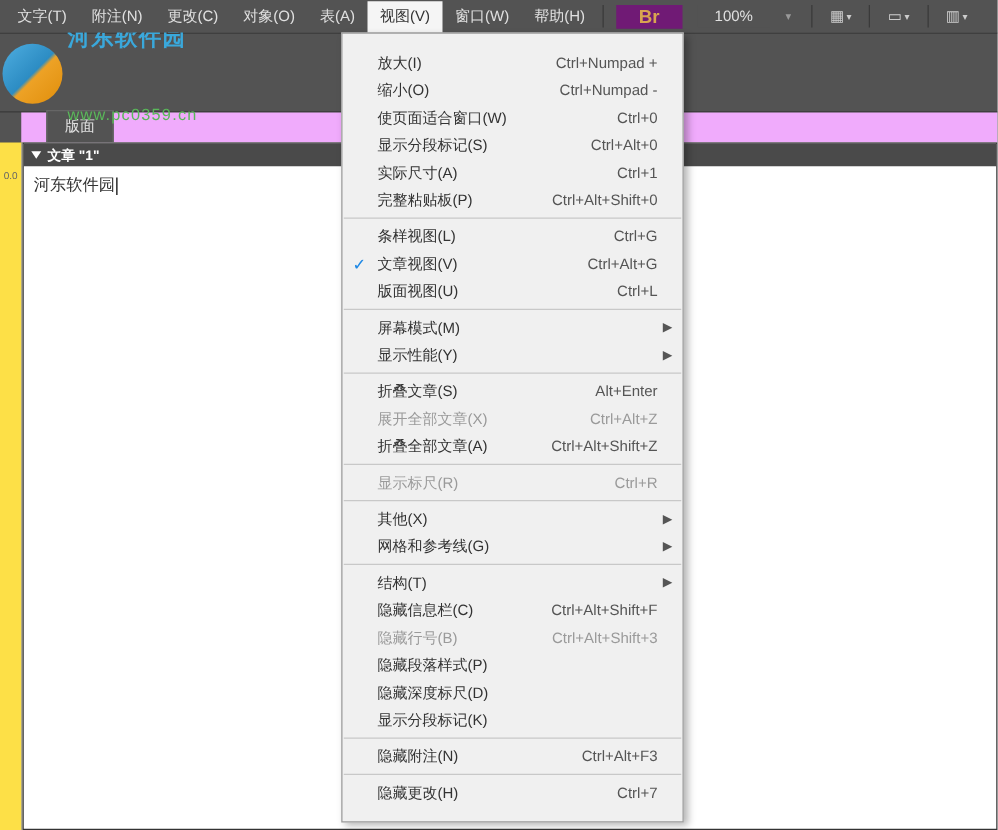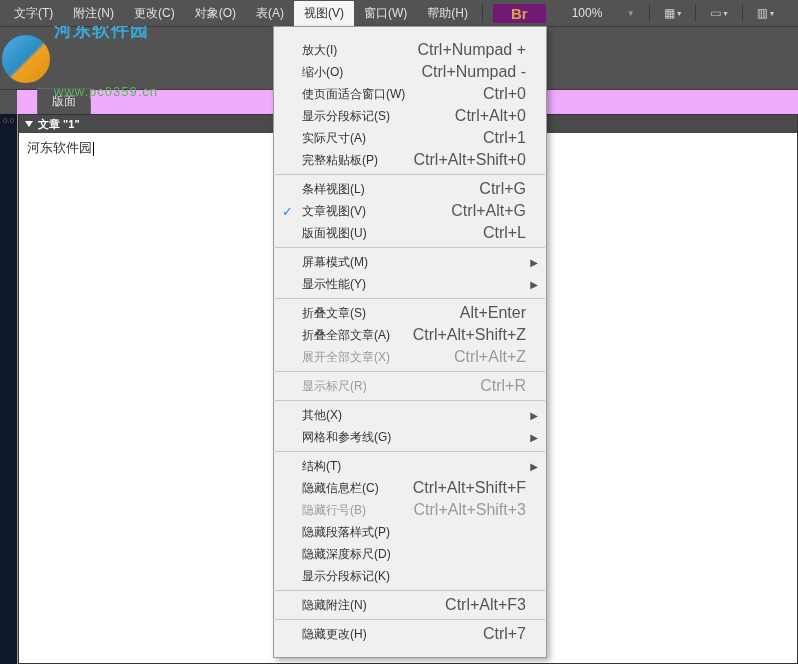--- a/index.html
+++ b/index.html
@@ -124,26 +124,26 @@
       border-top: 1px solid #666;
       border-left: 1px solid #666;
       border-right: 1px solid #666;
     }
     .main-area {
       display: flex;
       height: 550px;
     }
     .ruler-left {
       width: 18px;
-      background: #0f172a;
+      background: #fde047;
       border-right: 1px solid #999;
       font-size: 8px;
       color: #666;
       text-align: center;
-      padding-top: 2px;
+      padding-top: 22px;
     }
     .doc-panel {
       flex: 1;
       background: #fff;
       border: 1px solid #333;
       position: relative;
     }
     .panel-header {
       background: #4a4a4a;
       height: 18px;
@@ -196,21 +196,21 @@
       cursor: default;
     }
     .menu-row.disabled {
       color: #9a9a9a;
     }
     .menu-label {
       flex: 1;
     }
     .menu-shortcut {
       color: #555;
-      font-size: 16px;
+      font-size: 12px;
     }
     .menu-row.disabled .menu-shortcut {
       color: #9a9a9a;
     }
     .menu-sep {
       height: 1px;
       background: #c8c8c8;
       margin: 3px 1px;
     }
     .menu-check {
@@ -330,28 +330,28 @@
     </div>
     <div class="menu-row">
       <span class="menu-label">显示性能(Y)</span>
       <span class="submenu-arrow">▶</span>
     </div>
     <div class="menu-sep"></div>
     <div class="menu-row">
       <span class="menu-label">折叠文章(S)</span>
       <span class="menu-shortcut">Alt+Enter</span>
     </div>
-    <div class="menu-row">
-      <span class="menu-label">折叠全部文章(A)</span>
-      <span class="menu-shortcut">Ctrl+Alt+Shift+Z</span>
-    </div>
     <div class="menu-row disabled">
       <span class="menu-label">展开全部文章(X)</span>
       <span class="menu-shortcut">Ctrl+Alt+Z</span>
     </div>
+    <div class="menu-row">
+      <span class="menu-label">折叠全部文章(A)</span>
+      <span class="menu-shortcut">Ctrl+Alt+Shift+Z</span>
+    </div>
     <div class="menu-sep"></div>
     <div class="menu-row disabled">
       <span class="menu-label">显示标尺(R)</span>
       <span class="menu-shortcut">Ctrl+R</span>
     </div>
     <div class="menu-sep"></div>
     <div class="menu-row">
       <span class="menu-label">其他(X)</span>
       <span class="submenu-arrow">▶</span>
     </div>

